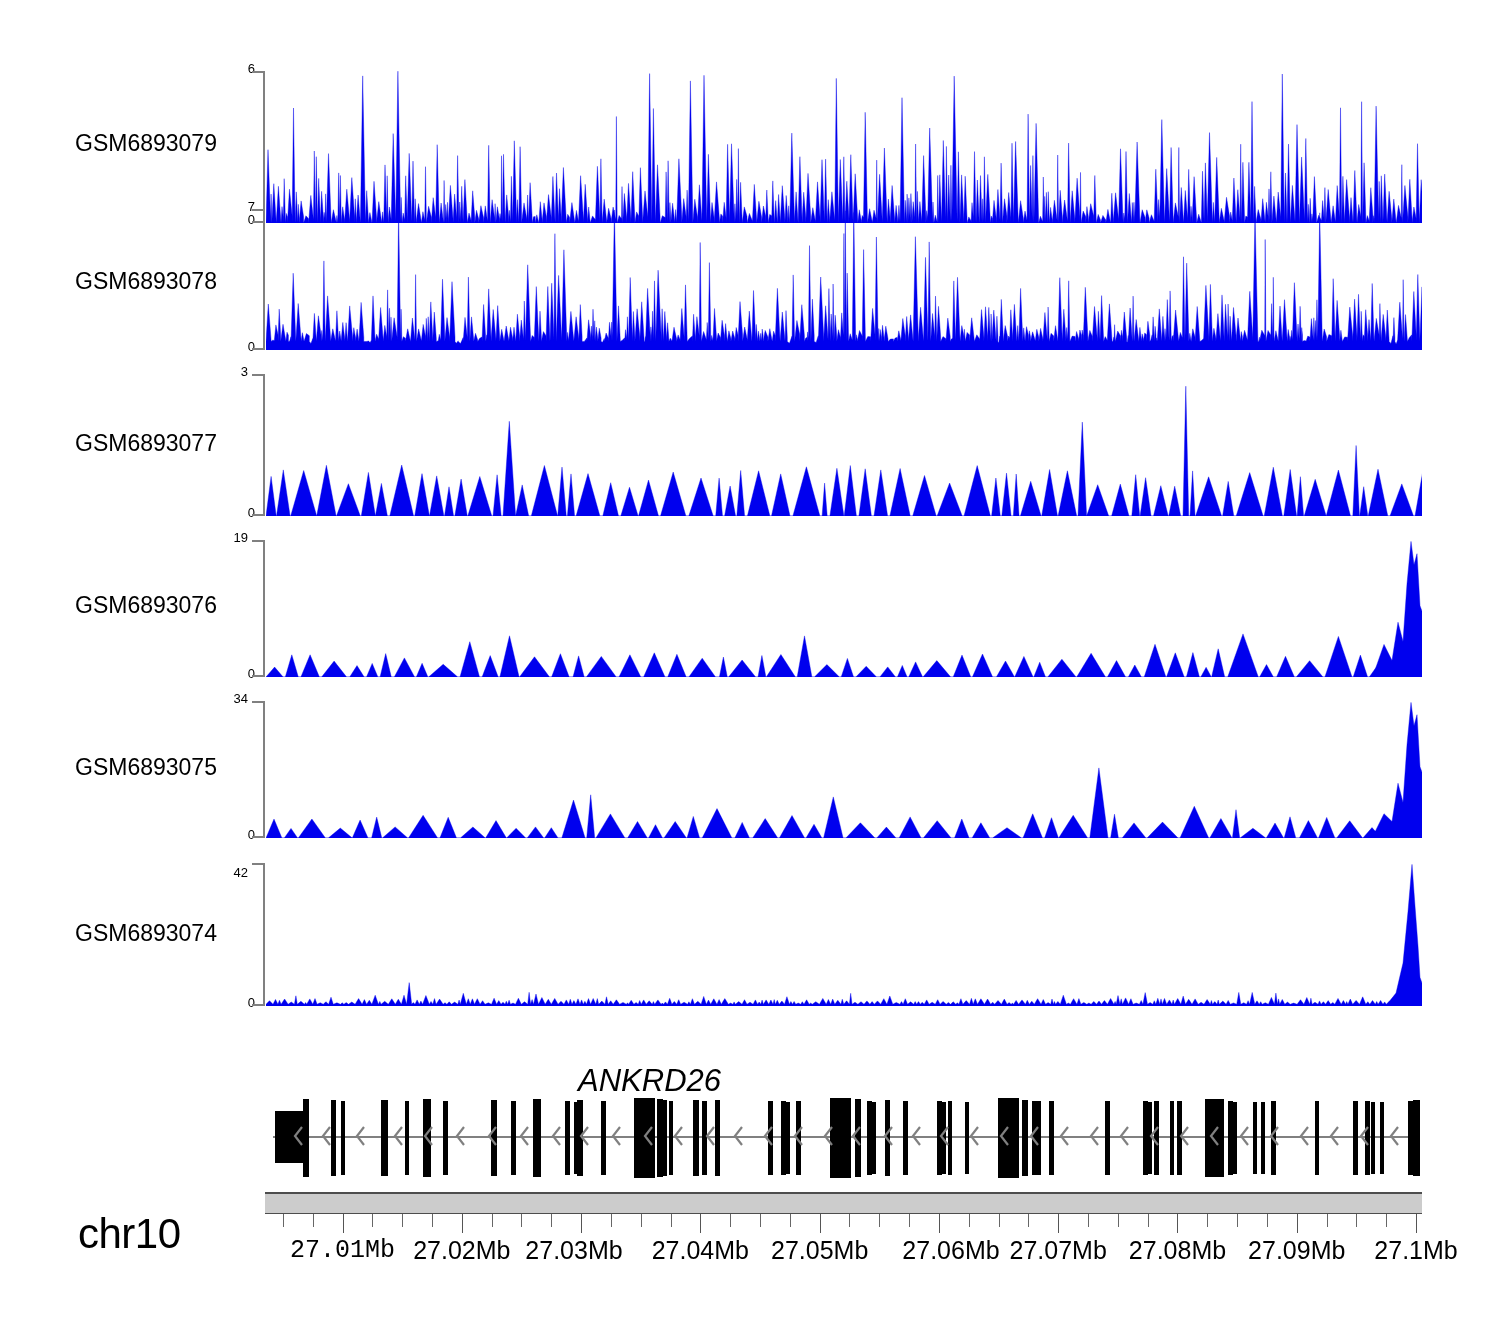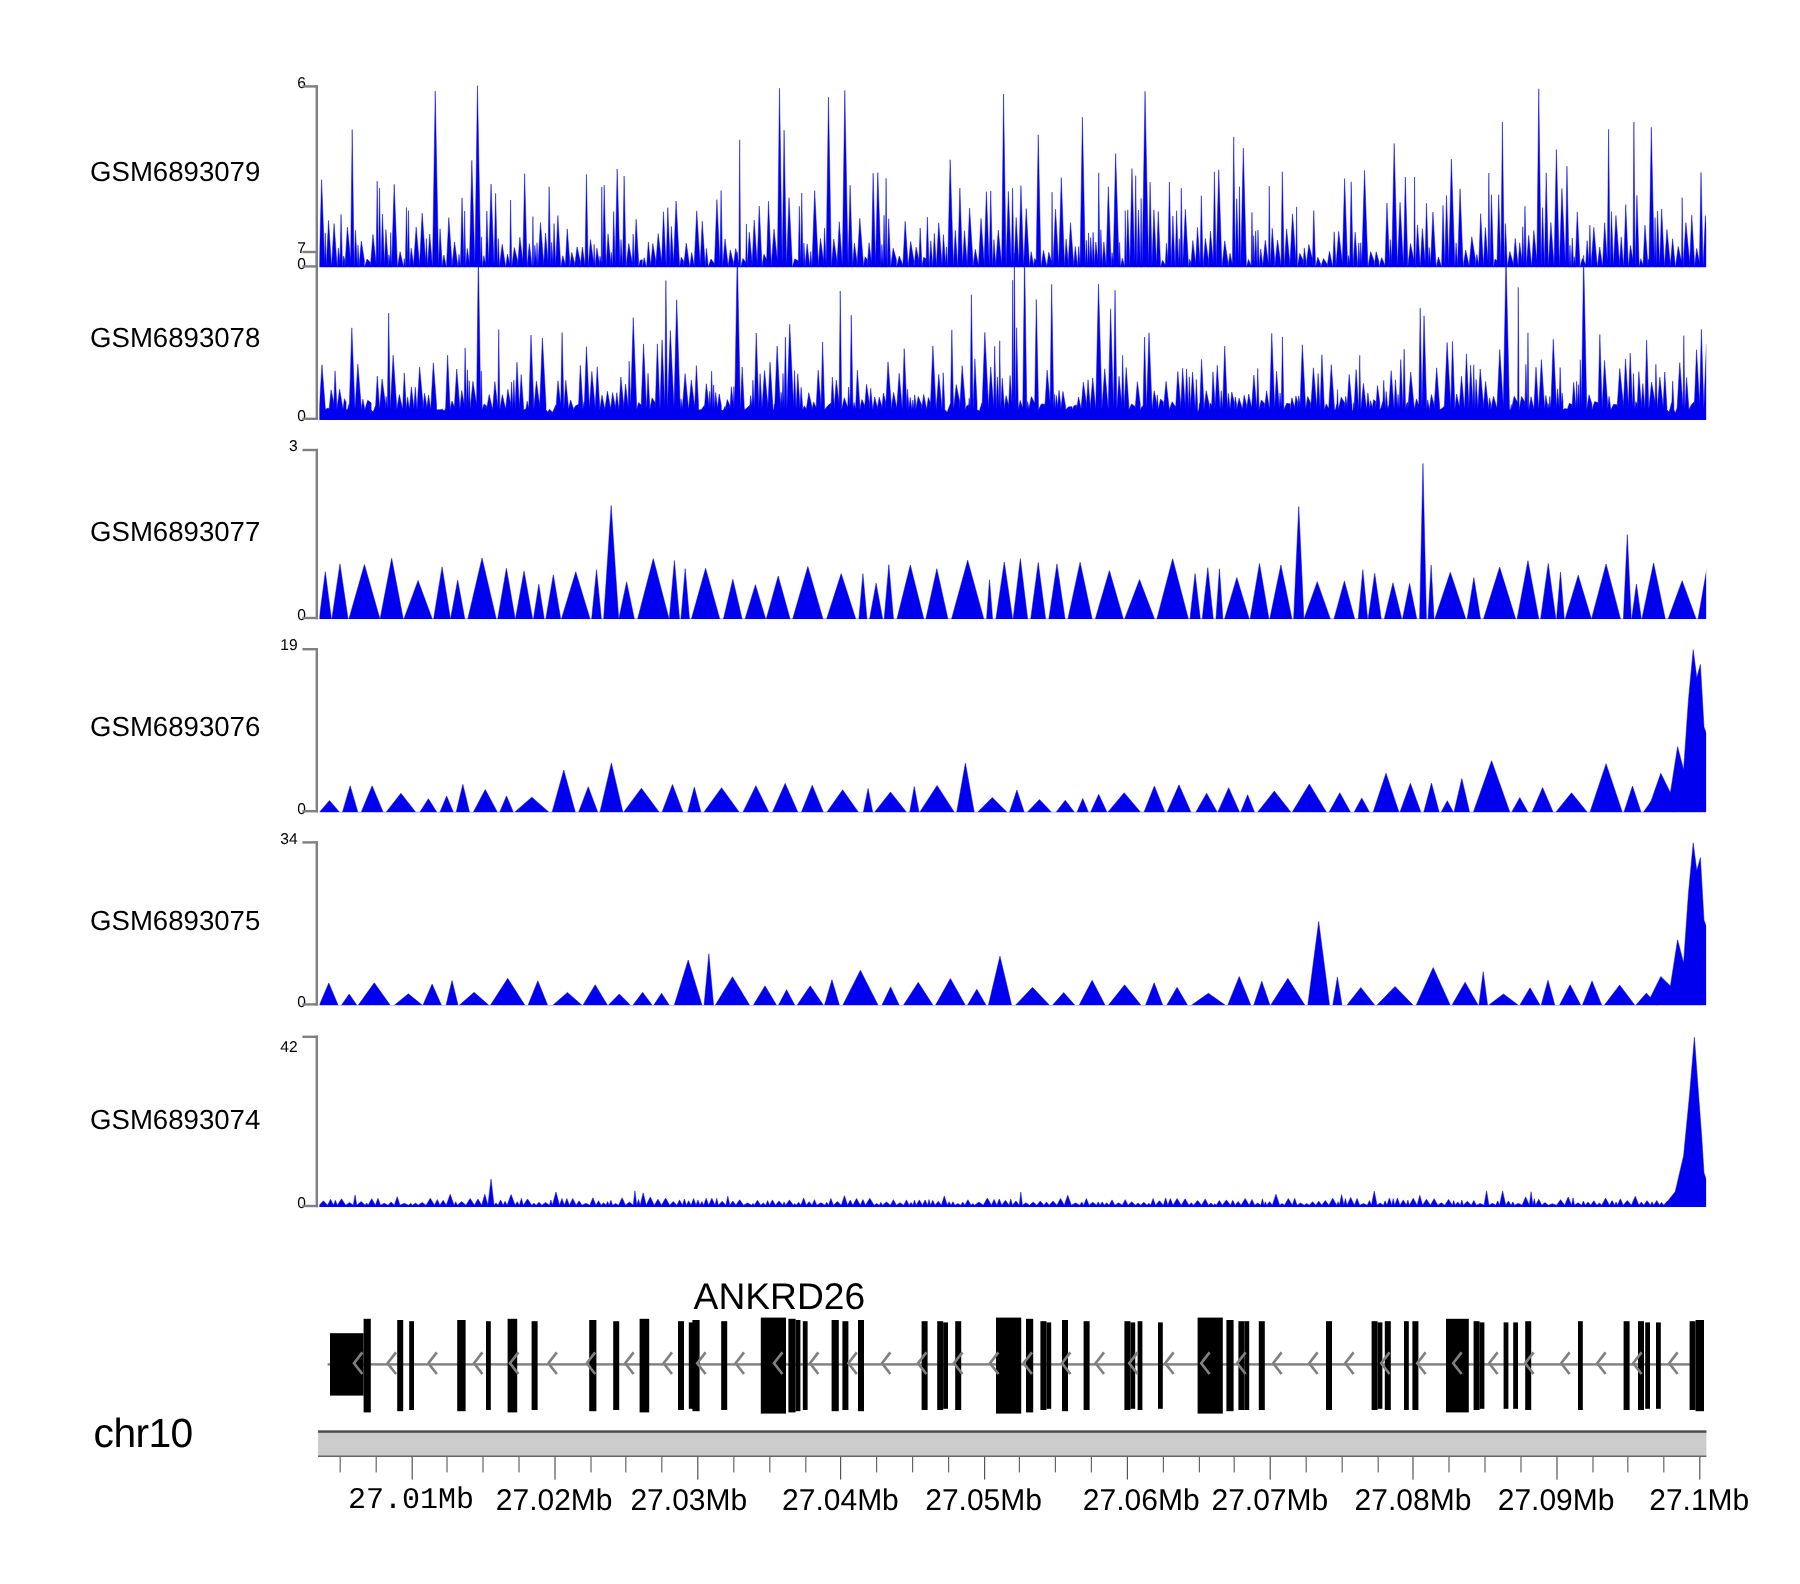--- a/index.html
+++ b/index.html
@@ -51,32 +51,33 @@
   .axis-line {
     position: absolute;
     background: #808080;
   }
   .gene-panel {
     position: absolute;
     left: 0;
     top: 1055px;
     width: 1500px;
     height: 145px;
+    font-style: italic;
   }
   .gene-name {
     position: absolute;
     font-size: 31px;
     color: #000;
     white-space: nowrap;
   }
   .chr-label {
     position: absolute;
     left: 78px;
-    top: 1176px;
-    font-size: 34px;
+    top: 1210px;
+    font-size: 42px;
     color: #000;
     letter-spacing: -0.5px;
   }
   .ruler-bar {
     position: absolute;
     left: 265px;
     top: 1192px;
     width: 1157px;
     height: 22px;
     background: #cccccc;

